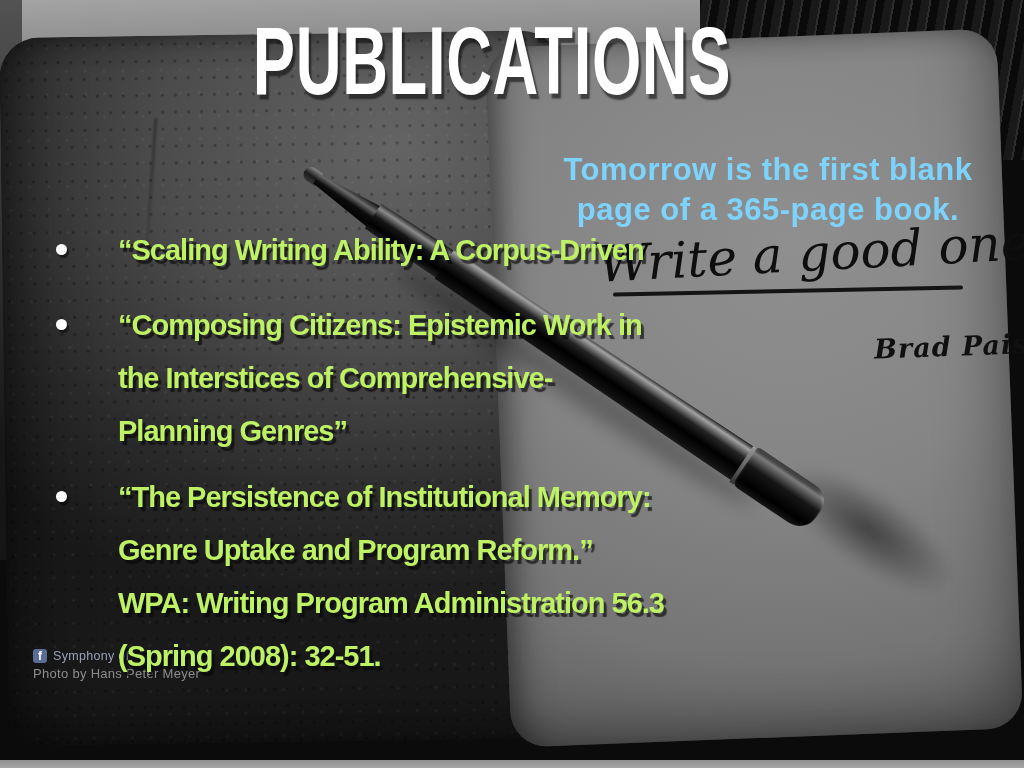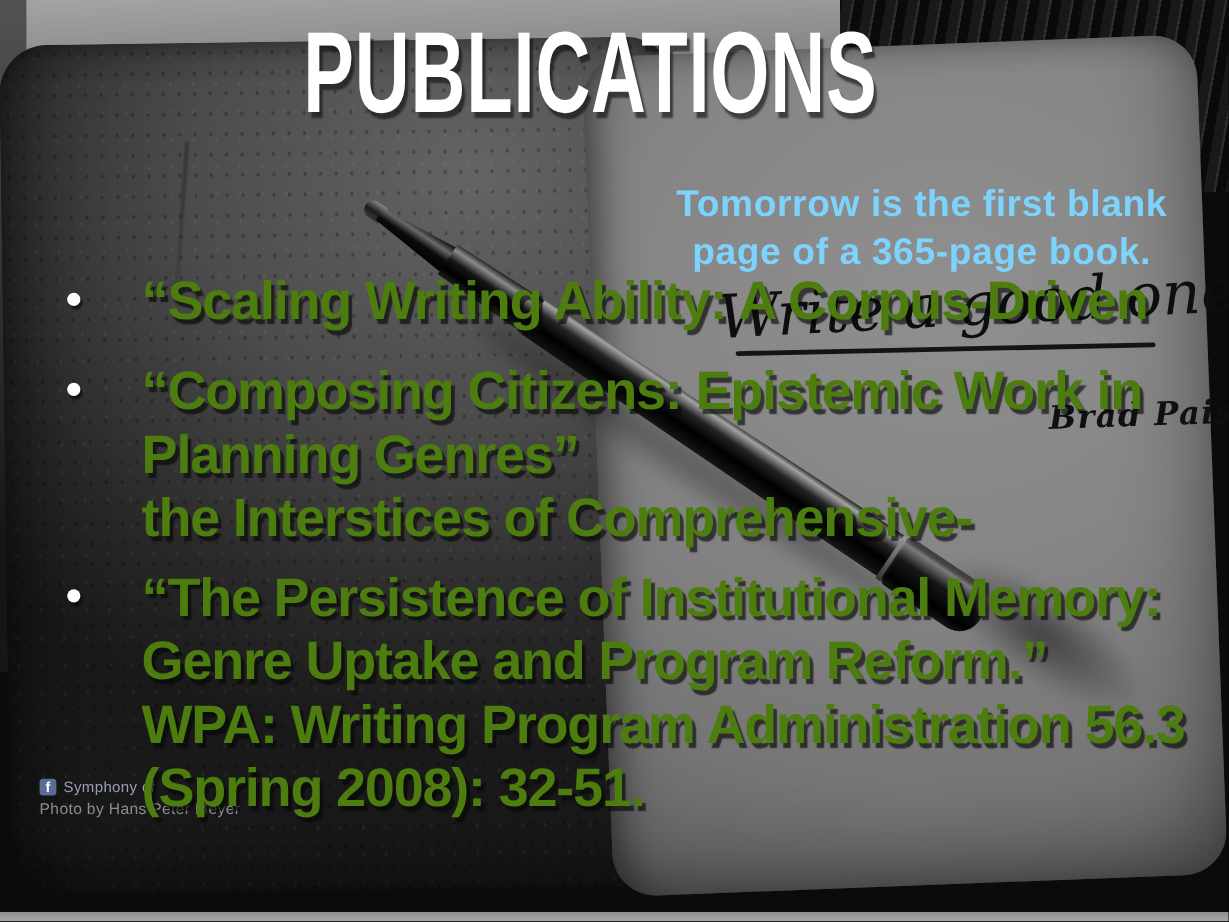--- a/index.html
+++ b/index.html
@@ -65,21 +65,21 @@
   .pen-ring{left:526px;top:0;width:5px;height:43px;background:linear-gradient(#999,#333);}
   .pen-cap{left:530px;top:-2px;width:88px;height:46px;border-radius:4px 18px 20px 6px;
     background:linear-gradient(#0c0c0c,#7c7c7c 16%,#161616 44%,#000 82%,#151515);
     box-shadow:inset 0 2px 3px rgba(255,255,255,.22);}
 
   
   .title{position:absolute;top:6px;left:0;width:984px;text-align:center;z-index:7;color:#ffffff;
     font-weight:bold;font-size:96px;letter-spacing:1px;transform:scaleX(.66);
     transform-origin:492px 50%;text-shadow:4px 5px 2px rgba(15,15,15,.6);margin:0;white-space:nowrap;}
   .bullets{position:absolute;left:46px;top:224px;z-index:7;list-style:none;margin:0;padding:0;width:940px;}
-  .bullet{position:relative;padding-left:72px;color:#4d7c0f;font-weight:bold;font-size:45px;
+  .bullet{position:relative;padding-left:72px;color:#bef264;font-weight:bold;font-size:29px;
     line-height:53px;letter-spacing:-1px;text-shadow:3px 4px 1px rgba(8,8,8,.66);}
   .bullet::before{content:"";position:absolute;left:10px;top:20px;width:11px;height:11px;
     border-radius:50%;background:#fff;box-shadow:2px 3px 1px rgba(8,8,8,.6);}
   .bullet:nth-child(1){margin-bottom:22px;}
   .bullet:nth-child(2){margin-bottom:13px;}
   .b-line{white-space:nowrap;}
 
   
   .credit{position:absolute;left:33px;top:649px;z-index:6;}
   .credit-row{display:flex;align-items:center;gap:6px;}
@@ -123,22 +123,22 @@
   </div>
 
   <h1 class="title">PUBLICATIONS</h1>
 
   <ul class="bullets">
     <li class="bullet">
       <div class="b-line">“Scaling Writing Ability: A Corpus-Driven</div>
     </li>
     <li class="bullet">
       <div class="b-line">“Composing Citizens: Epistemic Work in</div>
+      <div class="b-line">the Interstices of Comprehensive-</div>
       <div class="b-line">Planning Genres”</div>
-      <div class="b-line">the Interstices of Comprehensive-</div>
     </li>
     <li class="bullet">
       <div class="b-line">“The Persistence of Institutional Memory:</div>
       <div class="b-line">Genre Uptake and Program Reform.”</div>
       <div class="b-line">WPA: Writing Program Administration 56.3</div>
       <div class="b-line">(Spring 2008): 32-51.</div>
     </li>
   </ul>
 
   <div class="credit">

